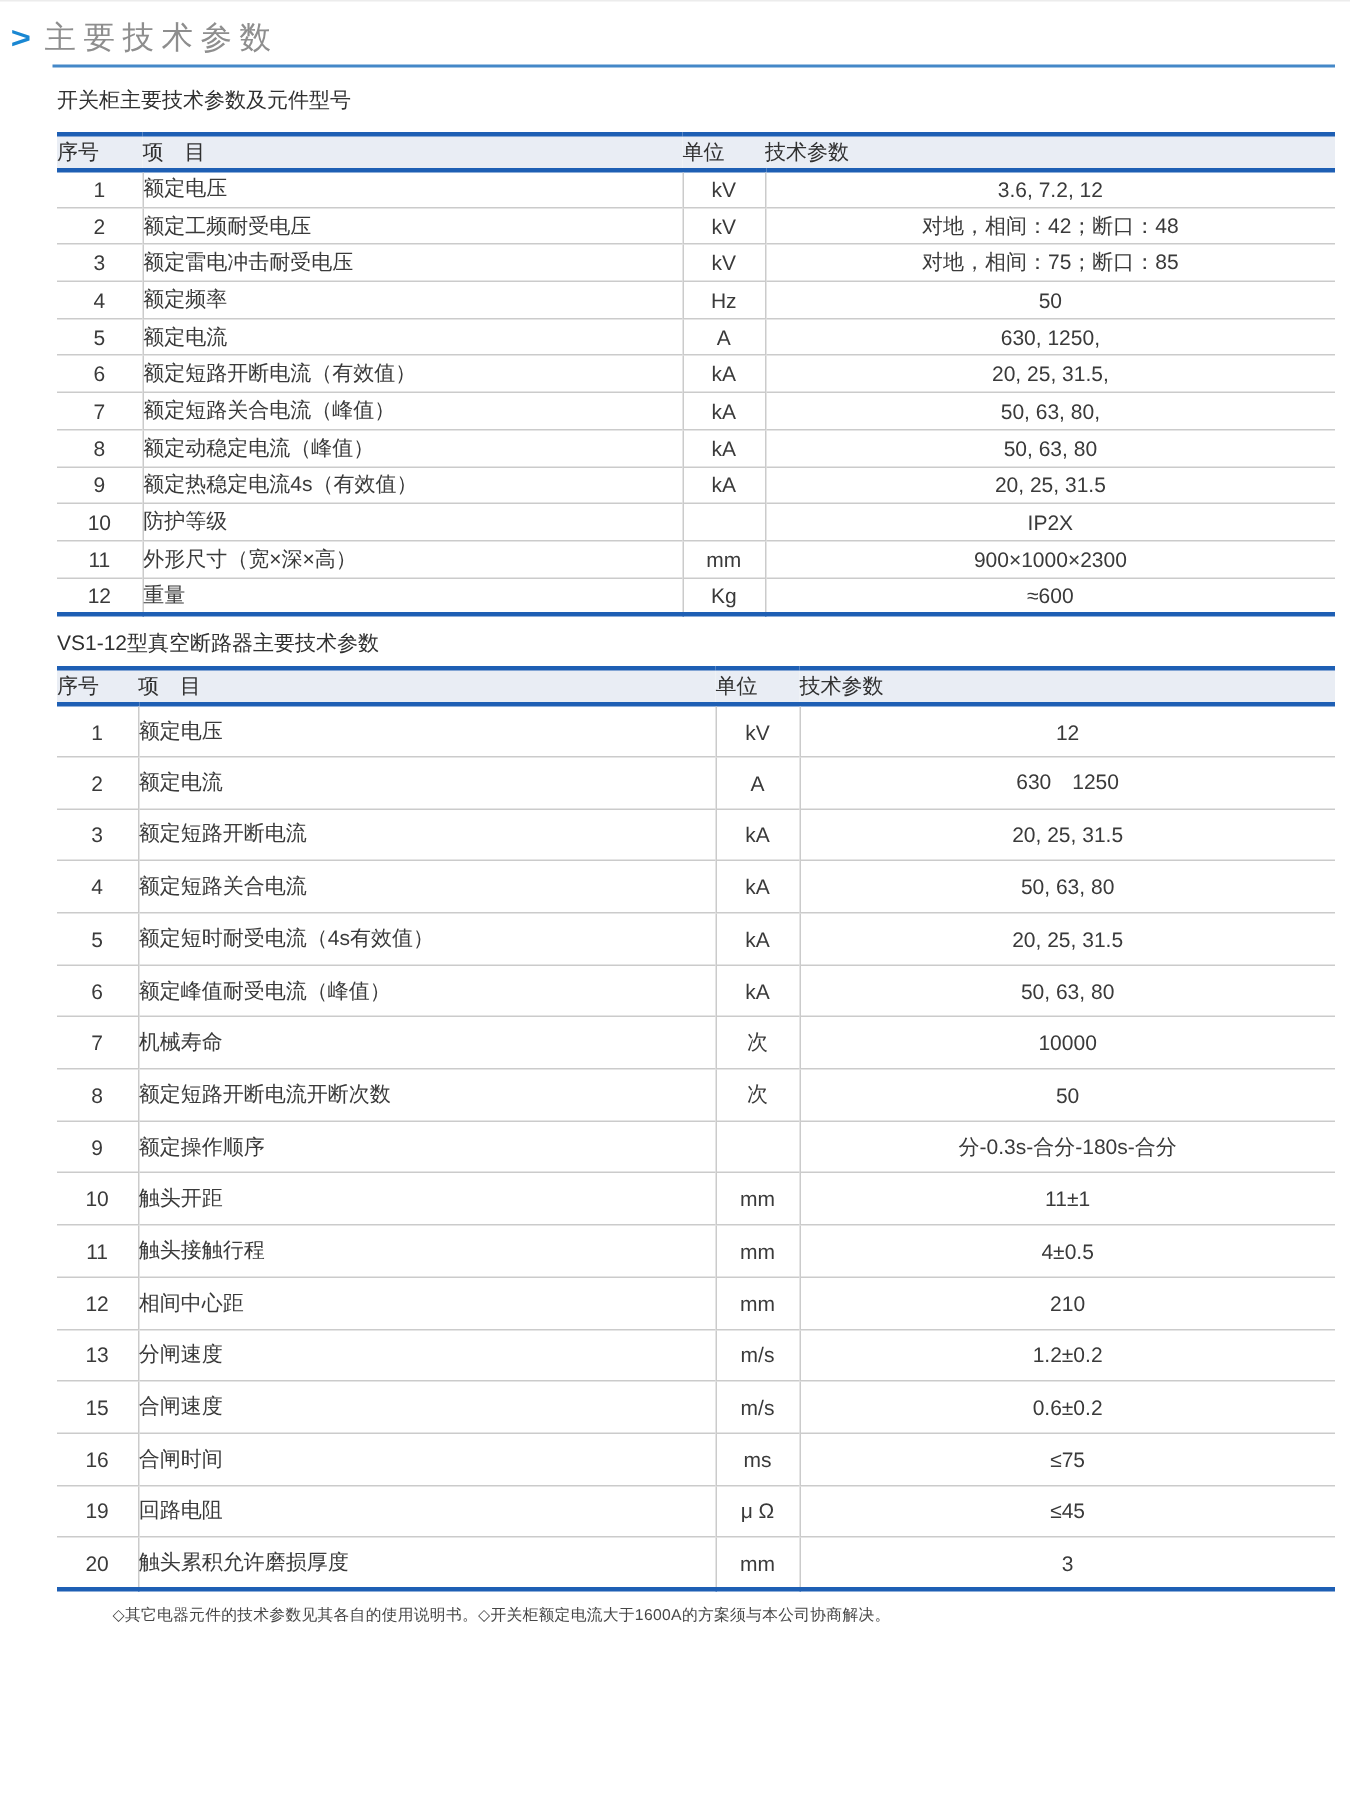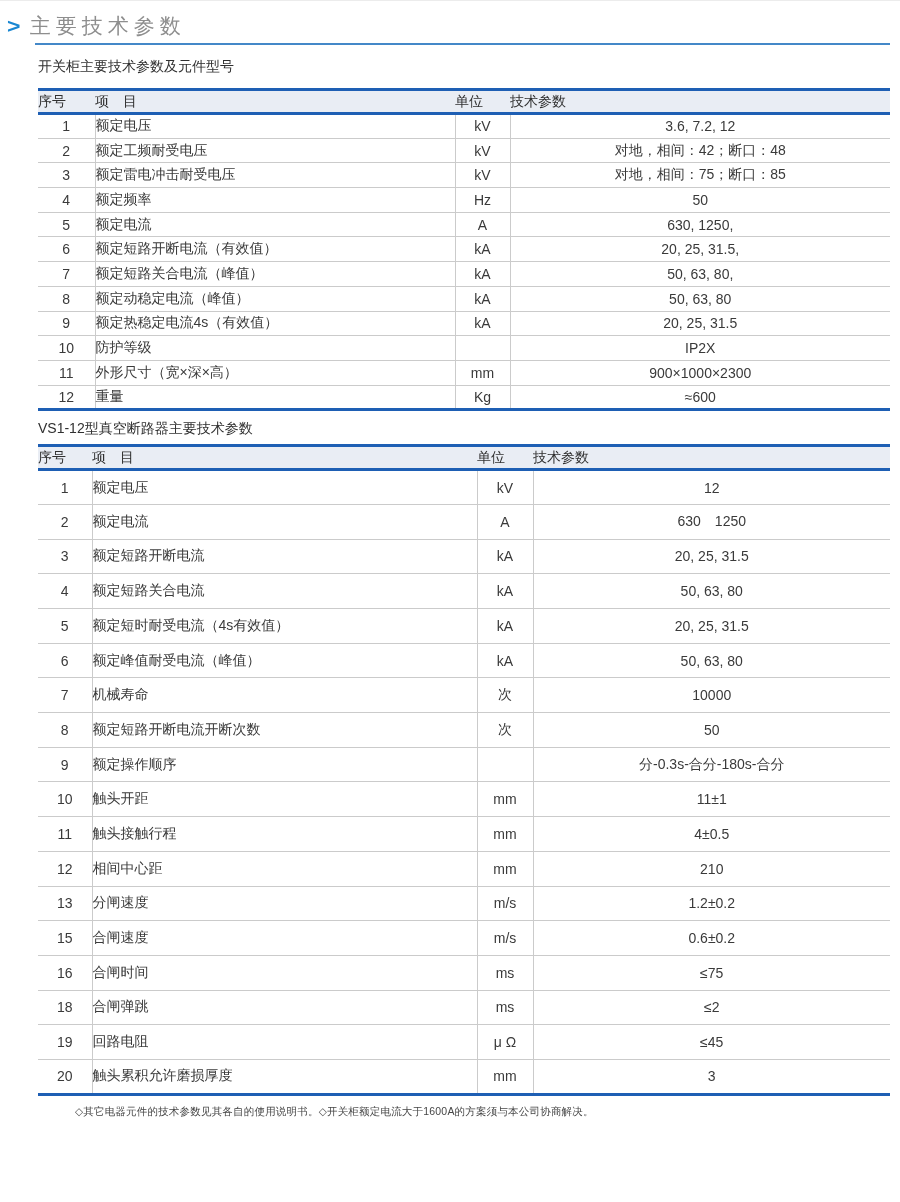--- a/index.html
+++ b/index.html
@@ -259,26 +259,20 @@
             <td>m/s</td>
             <td>0.6±0.2</td>
           </tr>
           <tr>
             <td>16</td>
             <td>合闸时间</td>
             <td>ms</td>
             <td>≤75</td>
           </tr>
           <tr>
-            <td>18</td>
-            <td>合闸弹跳</td>
-            <td>ms</td>
-            <td>≤2</td>
-          </tr>
-          <tr>
             <td>19</td>
             <td>回路电阻</td>
             <td>μ Ω</td>
             <td>≤45</td>
           </tr>
           <tr>
             <td>20</td>
             <td>触头累积允许磨损厚度</td>
             <td>mm</td>
             <td>3</td>

